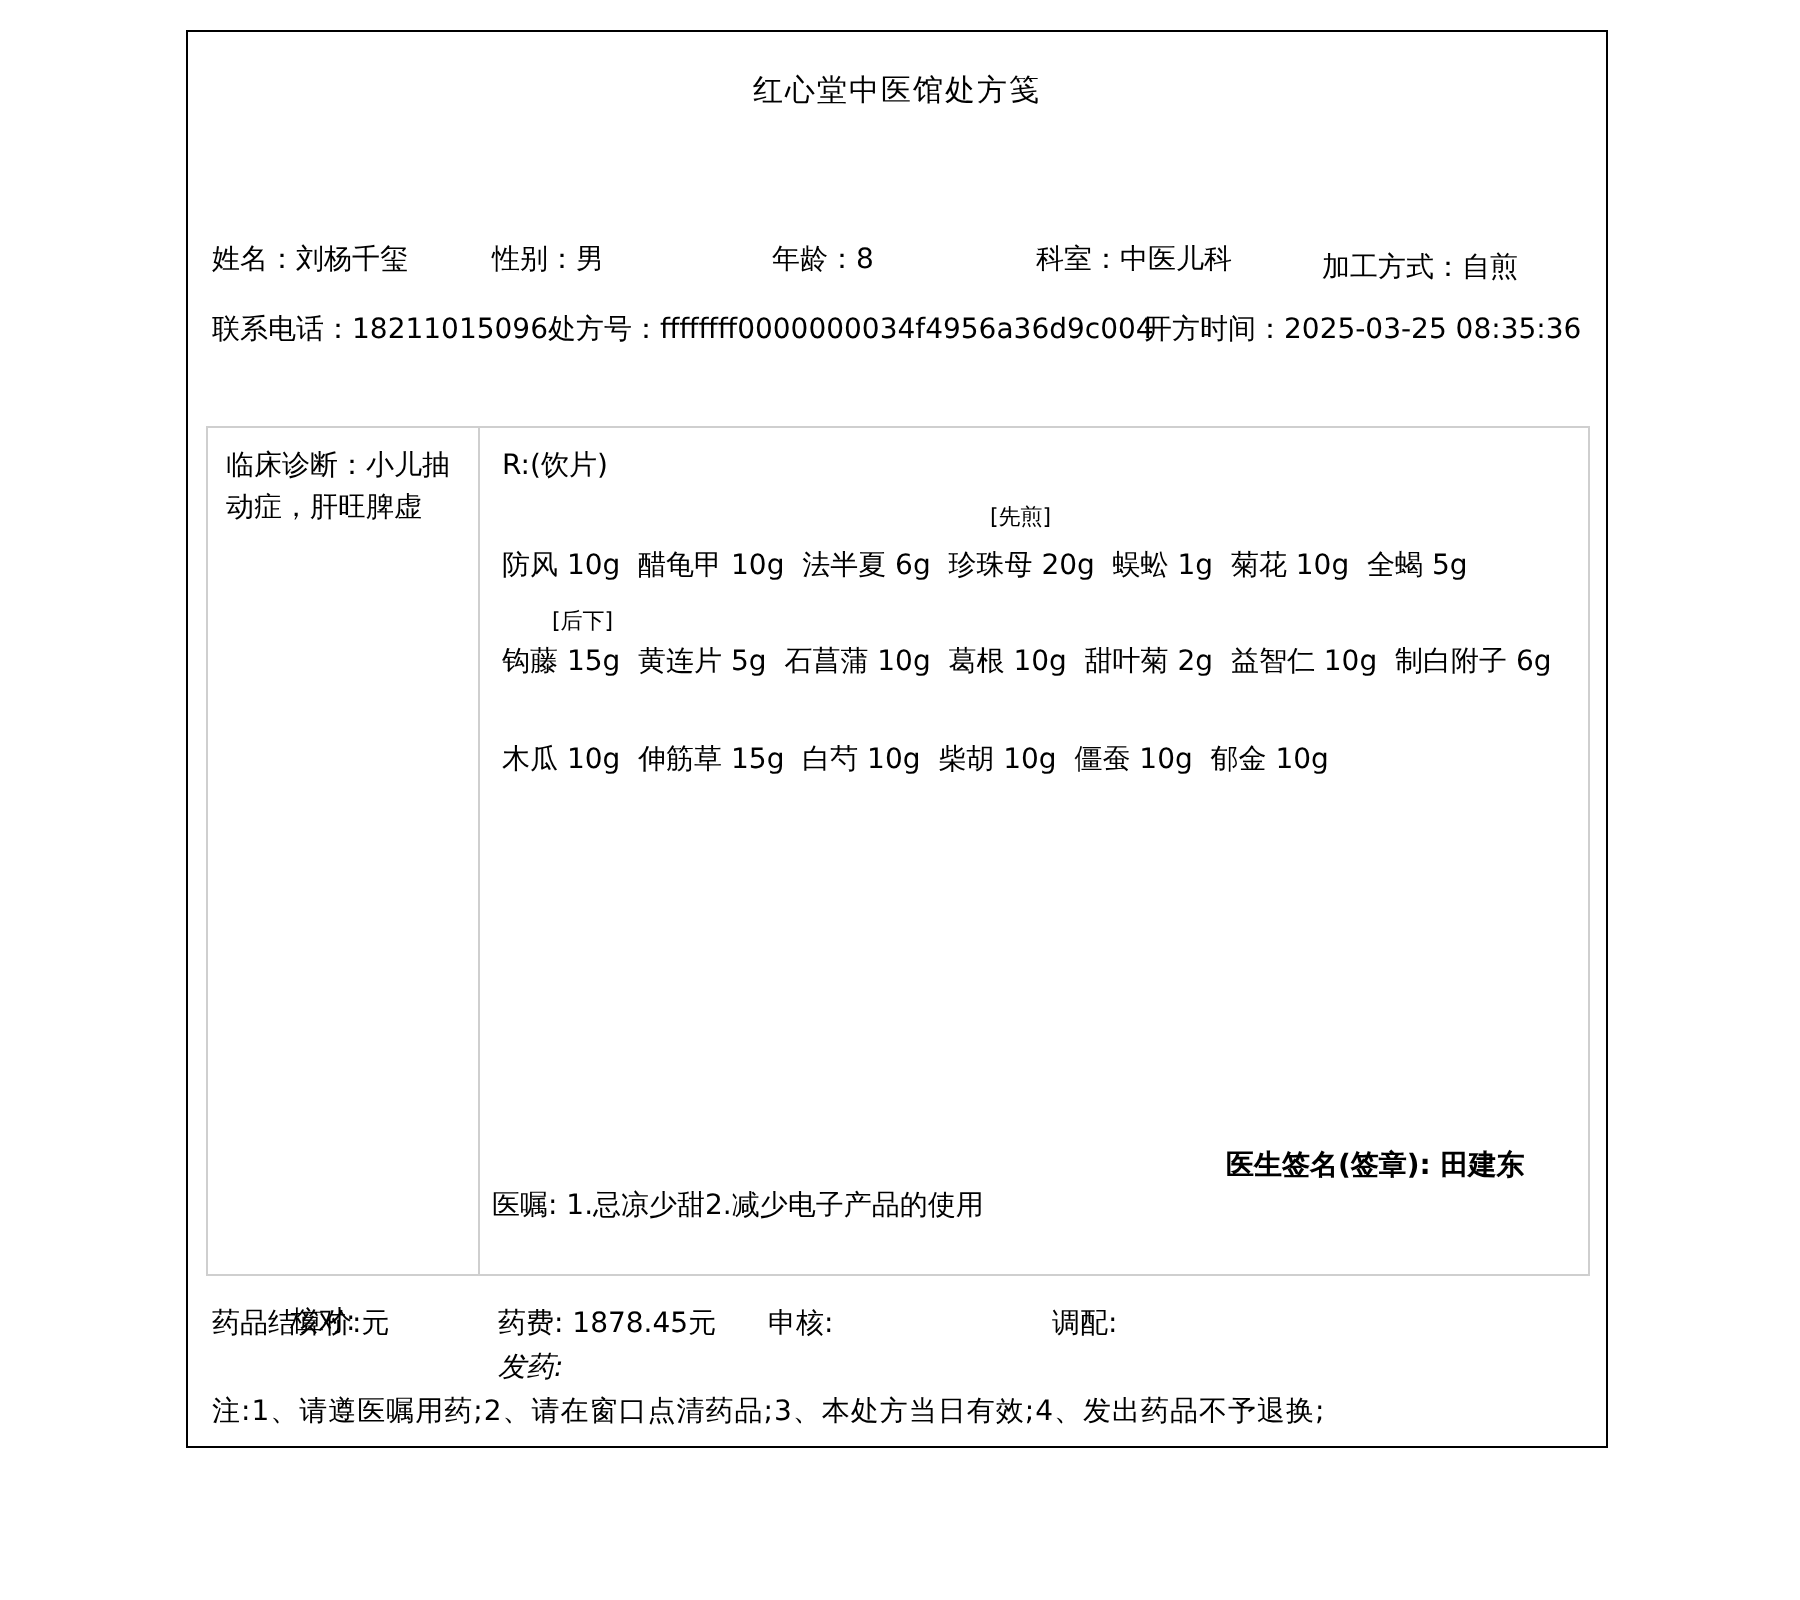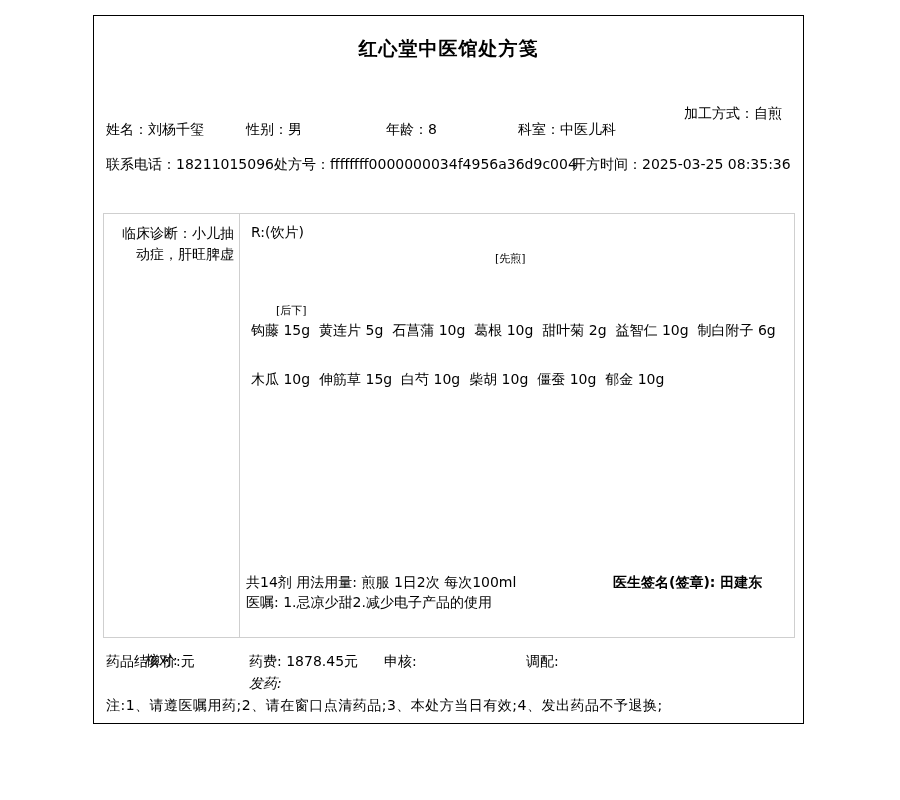--- a/index.html
+++ b/index.html
@@ -20,22 +20,22 @@
     height: 707px;
     border: 1px solid #000000;
     background: #ffffff;
   }
   .title {
     position: absolute;
     left: 0;
     top: 20px;
     width: 100%;
     text-align: center;
-    font-size: 19px;
-    font-weight: bold;
+    font-size: 15px;
+    font-weight: normal;
     letter-spacing: 1px;
   }
   .abs { position: absolute; white-space: nowrap; }
   .inner-box {
     position: absolute;
     left: 9px;
     top: 197px;
     width: 690px;
     height: 423px;
     border: 1px solid #cfcfcf;
@@ -67,35 +67,35 @@
 
 <div class="canvas">
   <div class="sheet">
 
     <div class="title">红心堂中医馆处方笺</div>
 
     <div class="abs" style="left:12px; top:105px;"><span>姓名：</span><span>刘杨千玺</span></div>
     <div class="abs" style="left:152px; top:105px;"><span>性别：</span><span>男</span></div>
     <div class="abs" style="left:292px; top:105px;"><span>年龄：</span><span>8</span></div>
     <div class="abs" style="left:424px; top:105px;"><span>科室：</span><span>中医儿科</span></div>
-    <div class="abs" style="left:567px; top:89px;margin-left:23px;"><span>加工方式：</span><span>自煎</span></div>
+    <div class="abs" style="left:567px; top:109px;"><span>加工方式：</span><span>自煎</span></div>
 
     <div class="abs" style="left:12px; top:140px;"><span>联系电话：</span><span>18211015096</span></div>
     <div class="abs" style="left:180px; top:140px;"><span>处方号：</span><span>ffffffff0000000034f4956a36d9c004</span></div>
     <div class="abs" style="left:478px; top:140px;"><span>开方时间：</span><span>2025-03-25 08:35:36</span></div>
 
     <div class="inner-box">
-      <div class="diag-cell" style="white-space:normal;text-align:right;">临床诊断：小儿抽动症，肝旺脾虚</div>
+      <div class="diag-cell" style="white-space:normal;">临床诊断：小儿抽动症，肝旺脾虚</div>
       <div class="rx-cell">
         <div class="abs" style="left:10px; top:10px;">R:(饮片)</div>
         <div class="tag" style="left:254px; top:37px;">[先煎]</div>
+        <div class="herb-line" style="left:10px; top:60px;">防风 10g  醋龟甲 10g  法半夏 6g  珍珠母 20g  蜈蚣 1g  菊花 10g  全蝎 5g</div>
         <div class="tag" style="left:35px; top:89px;">[后下]</div>
         <div class="herb-line" style="left:10px; top:108px;">钩藤 15g  黄连片 5g  石菖蒲 10g  葛根 10g  甜叶菊 2g  益智仁 10g  制白附子 6g</div>
         <div class="herb-line" style="left:10px; top:157px;">木瓜 10g  伸筋草 15g  白芍 10g  柴胡 10g  僵蚕 10g  郁金 10g</div>
-        <div class="abs" style="left:5px; top:360px;">共14剂 用法用量: 煎服 1日2次 每次100ml</div>
         <div class="abs" style="left:372px; top:360px;font-weight:bold;"><span>医生签名(签章): </span><span>田建东</span></div>
         <div class="abs" style="left:5px; top:380px;">医嘱: 1.忌凉少甜2.减少电子产品的使用</div>
       </div>
     </div>
 
     <div class="abs" style="left:12px; top:637px;"><span>药品结算价:</span><span>元</span></div>
     <div class="abs" style="left:155px; top:637px;"><span>药费: </span><span>1878.45元</span></div>
     <div class="abs" style="left:290px; top:637px;">申核:</div>
     <div class="abs" style="left:432px; top:637px;">调配:</div>
 

